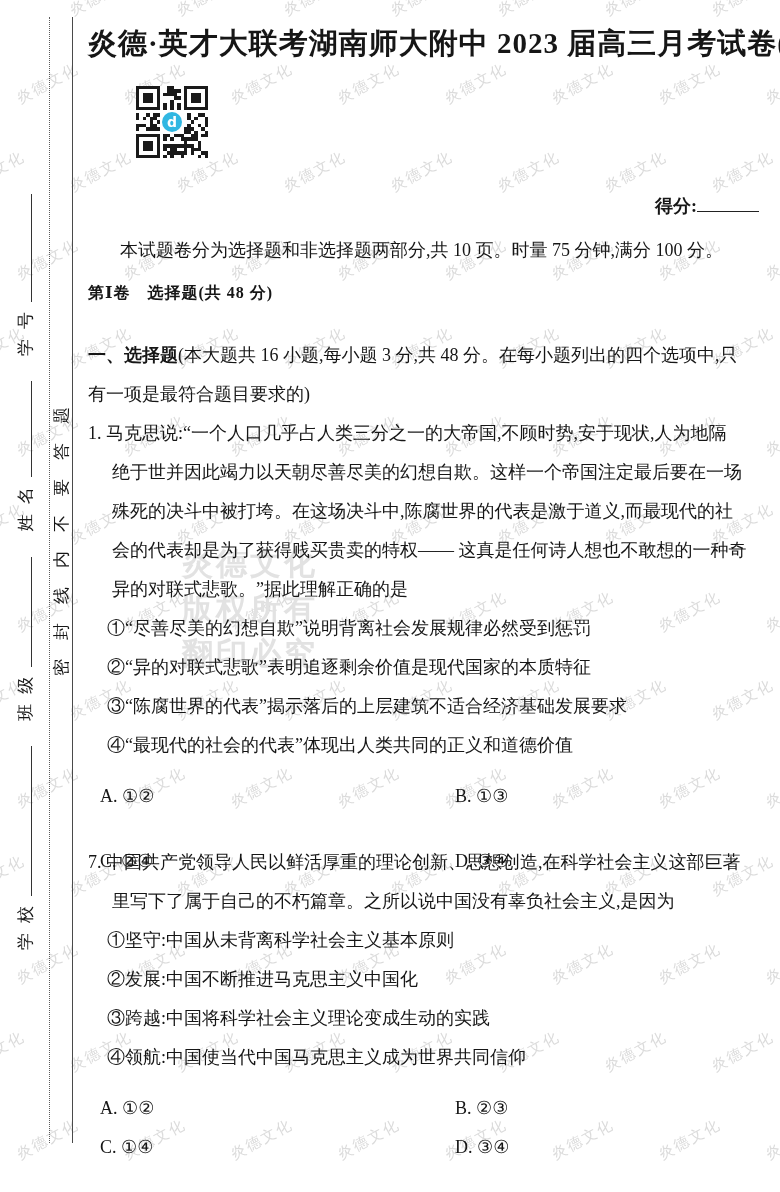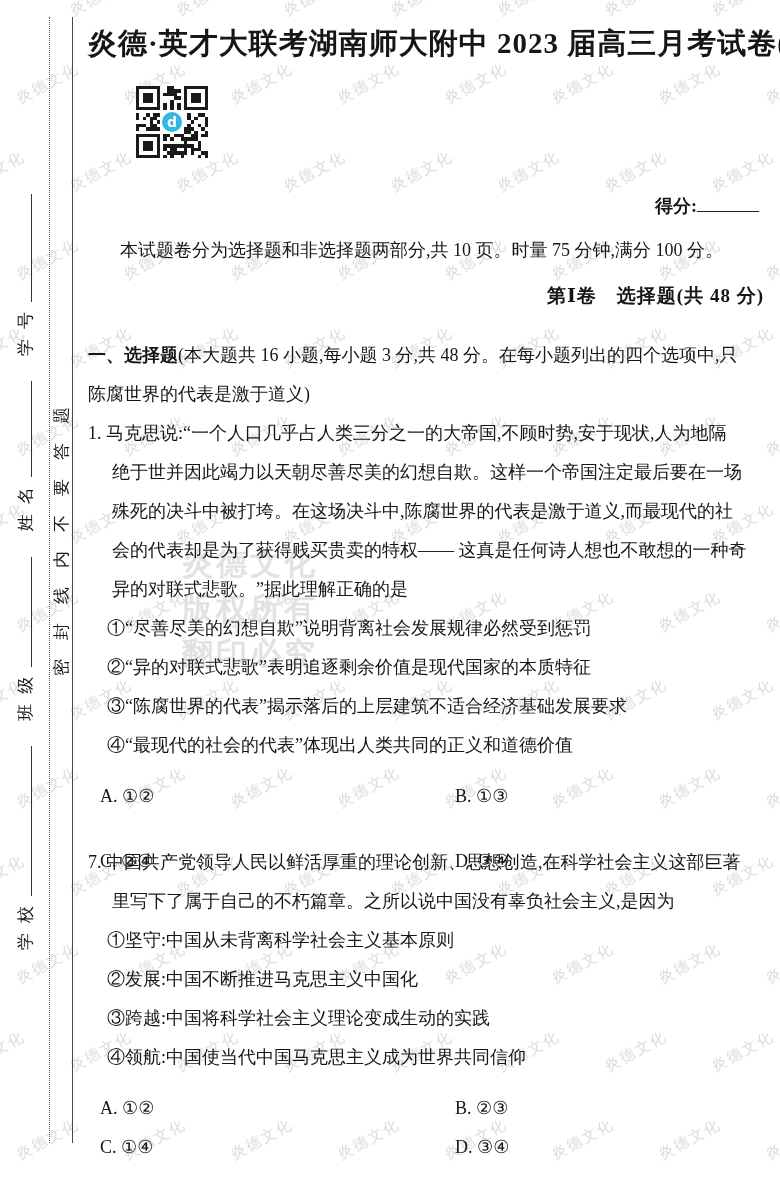--- a/index.html
+++ b/index.html
@@ -32,22 +32,22 @@
                  font-size:31px;font-weight:bold;letter-spacing:5px;}
   #qr-box{position:absolute;left:136px;top:85px;width:72px;height:74px;}
   #qr-logo{position:absolute;left:24px;top:25px;width:24px;height:24px;background:#fff;
            border-radius:5px;display:flex;align-items:center;justify-content:center;}
   #qr-logo .circle{width:20px;height:20px;border-radius:50%;background:#31b7e2;
            display:flex;align-items:center;justify-content:center;
            color:#fff;font-family:"DejaVu Sans",sans-serif;font-weight:bold;font-size:14px;line-height:1;}
   #score-block{position:absolute;left:655px;top:194px;font-size:18px;font-weight:bold;white-space:nowrap;}
   #score-blank{display:inline-block;width:62px;border-bottom:1px solid #222;height:16px;}
   #intro-note{position:absolute;left:120px;top:238px;font-size:18px;white-space:nowrap;}
-  #part-heading{position:absolute;left:88px;top:283px;width:676px;text-align:right;
-                font-size:19px;font-weight:bold;letter-spacing:1px;}
+  #part-heading{position:absolute;left:88px;top:283px;width:676px;text-align:left;
+                font-size:16px;font-weight:bold;letter-spacing:1px;}
   .line{position:absolute;font-size:18px;line-height:22px;white-space:nowrap;height:22px;}
   .bold{font-weight:bold;}
   .opt-cell{position:absolute;top:12px;}
   #footer-line{position:absolute;left:88px;top:1152px;width:676px;text-align:center;
                font-size:17px;letter-spacing:1px;}
 </style>
 </head>
 <body>
 
 <div id="page">
@@ -329,21 +329,21 @@
       <span>得分:</span><span id="score-blank"></span>
     </div>
 
     <div id="intro-note">本试题卷分为选择题和非选择题两部分,共 10 页。时量 75 分钟,满分 100 分。</div>
 
     <div id="part-heading">第Ⅰ卷　选择题(共 48 分)</div>
 
     <div class="line" style="left:88px;top:344px;">
       <span class="bold">一、选择题</span><span>(本大题共 16 小题,每小题 3 分,共 48 分。在每小题列出的四个选项中,只</span>
     </div>
-    <div class="line" style="left:88px;top:383px;">陈腐世界的代表是激于道义)</div>
+    <div class="line" style="left:88px;top:383px;">有一项是最符合题目要求的)</div>
 
     <div id="questions-area">
         <div class="line" style="left: 88px; top: 422px;">1. 马克思说:“一个人口几乎占人类三分之一的大帝国,不顾时势,安于现状,人为地隔</div>
         <div class="line" style="left: 112px; top: 461px;">绝于世并因此竭力以天朝尽善尽美的幻想自欺。这样一个帝国注定最后要在一场</div>
         <div class="line" style="left: 112px; top: 500px;">殊死的决斗中被打垮。在这场决斗中,陈腐世界的代表是激于道义,而最现代的社</div>
         <div class="line" style="left: 112px; top: 539px;">会的代表却是为了获得贱买贵卖的特权—— 这真是任何诗人想也不敢想的一种奇</div>
         <div class="line" style="left: 112px; top: 578px;">异的对联式悲歌。”据此理解正确的是</div>
         <div class="line" style="left: 107px; top: 617px;">①“尽善尽美的幻想自欺”说明背离社会发展规律必然受到惩罚</div>
         <div class="line" style="left: 107px; top: 656px;">②“异的对联式悲歌”表明追逐剩余价值是现代国家的本质特征</div>
         <div class="line" style="left: 107px; top: 695px;">③“陈腐世界的代表”揭示落后的上层建筑不适合经济基础发展要求</div>

